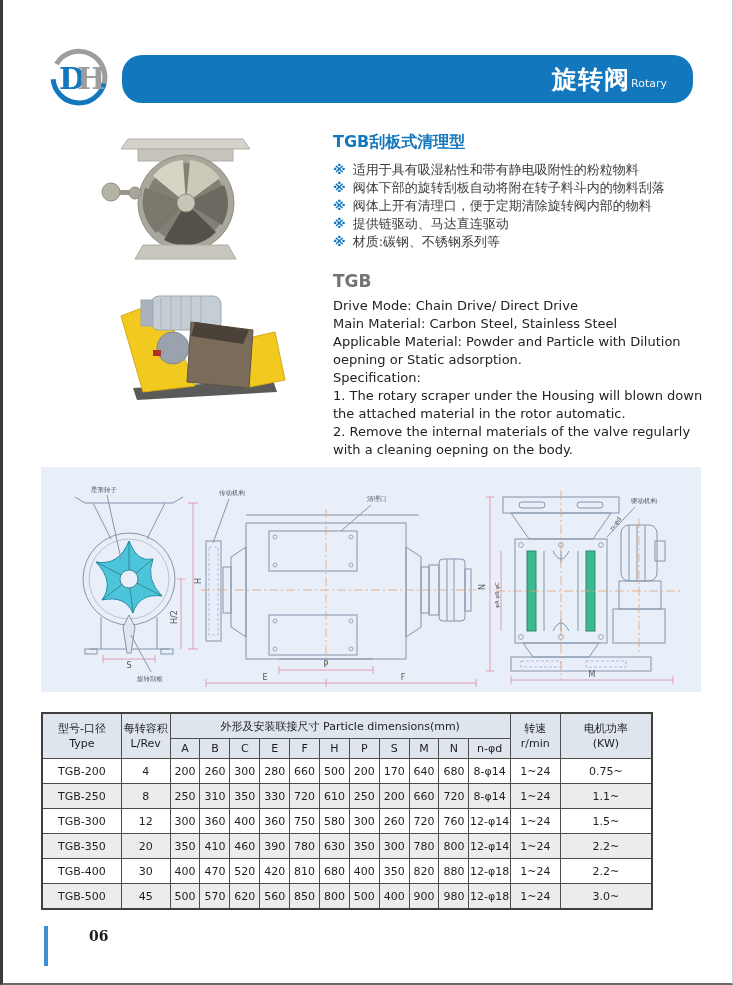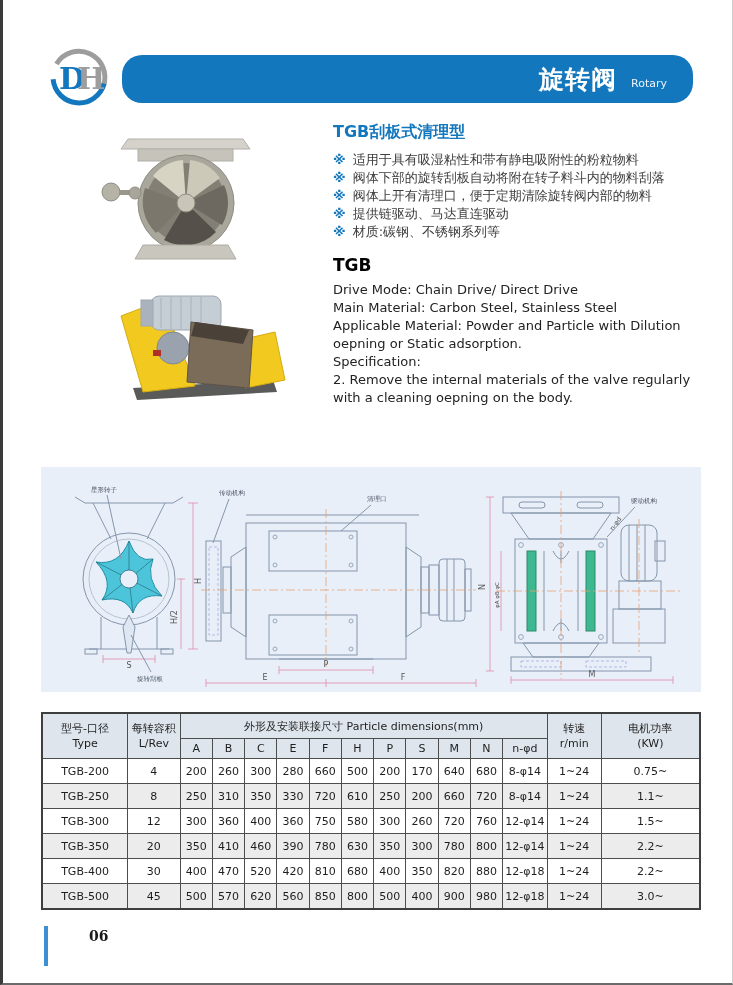--- a/index.html
+++ b/index.html
@@ -6,39 +6,39 @@
   .page{
     position:relative;width:733px;height:985px;background:#ffffff;overflow:hidden;
     font-family:"DejaVu Sans","Liberation Sans",sans-serif;color:#333;
     border-left:3px solid #3a3a3a;border-bottom:2px solid #6a6a6a;border-right:1px solid #cfcfcf;box-sizing:border-box;
   }
   
   .logo{position:absolute;left:45px;top:46px;width:62px;height:62px;}
   .banner{
     position:absolute;left:119px;top:55px;width:571px;height:48px;border-radius:20px;
     background:#1377be;display:flex;align-items:center;justify-content:flex-end;
-    padding-right:26px;box-sizing:border-box;gap:14px;
+    padding-right:26px;box-sizing:border-box;gap:1px;
   }
   .banner .zh{color:#fff;font-size:25px;font-weight:bold;letter-spacing:1px;}
   .banner .en{color:#eaf3fb;font-size:11px;padding-top:8px;}
   
   .photo1{position:absolute;left:95px;top:133px;width:175px;height:135px;}
   .photo2{position:absolute;left:100px;top:288px;width:195px;height:118px;}
   
-  .txtcol{position:absolute;left:330px;top:122px;width:372px;}
+  .txtcol{position:absolute;left:330px;top:132px;width:372px;}
   .sec-title{color:#1377be;font-size:16px;font-weight:bold;margin:0 0 8px 0;}
   .features{list-style:none;margin:0;padding:0;}
   .features li{font-size:13px;line-height:18px;color:#3d3d3d;display:flex;gap:7px;}
   .features .bullet{color:#1377be;font-weight:bold;}
-  .tgb-head{color:#000000;font-size:17px;font-weight:bold;margin:14px 0 6px 0;}
+  .tgb-head{color:#737373;font-size:17px;font-weight:bold;margin:20px 0 6px 0;}
   .specs div{font-size:13px;line-height:18px;color:#222;}
   
   .drawing{position:absolute;left:38px;top:467px;width:660px;height:225px;background:#e9eff8;}
   
-  .spec-table{position:absolute;left:38px;top:712px;width:660px;border-collapse:collapse;table-layout:fixed;
+  .spec-table{position:absolute;left:38px;top:712px;width:612px;border-collapse:collapse;table-layout:fixed;
     font-size:11px;color:#1e1e1e;border-radius:31px;}
   .spec-table th,.spec-table td{border:1px solid #4d4d4d;text-align:center;vertical-align:middle;padding:0;}
   .spec-table thead th{background:#dee5ed;font-weight:normal;line-height:15px;}
   .spec-table thead .r1 th{height:24px;}
   .spec-table thead .r2 th{height:19px;}
   .spec-table tbody td{height:24px;}
   .spec-table tbody tr.alt td{background:#ececec;}
   .spec-table{border:2px solid #3f3f3f;}
   
   .pageno-bar{position:absolute;left:41px;top:926px;width:4px;height:40px;background:#3f90d2;}
@@ -123,20 +123,21 @@
           <span class="bullet">※</span>
           <span>材质:碳钢、不锈钢系列等</span>
         </li>
       </ul>
     <div class="tgb-head">TGB</div>
     <div class="specs" id="specs">
         <div>Drive Mode: Chain Drive/ Direct Drive</div>
         <div>Main Material: Carbon Steel, Stainless Steel</div>
         <div>Applicable Material: Powder and Particle with Dilution oepning or Static adsorption.</div>
         <div>Specification:</div>
+        <div>1. The rotary scraper under the Housing will blown down the attached material in the rotor automatic.</div>
         <div>2. Remove the internal materials of the valve regularly with a cleaning oepning on the body.</div>
       </div>
   </div>
 
   <svg class="drawing" viewBox="0 0 660 225">
 
     <g>
       <path class="dline" d="M34,30 L44,36 H132 L142,30"></path>
       <path class="dline" d="M52,36 L70,72 M124,36 L106,72"></path>
       <circle class="dline" cx="88" cy="112" r="46"></circle>

